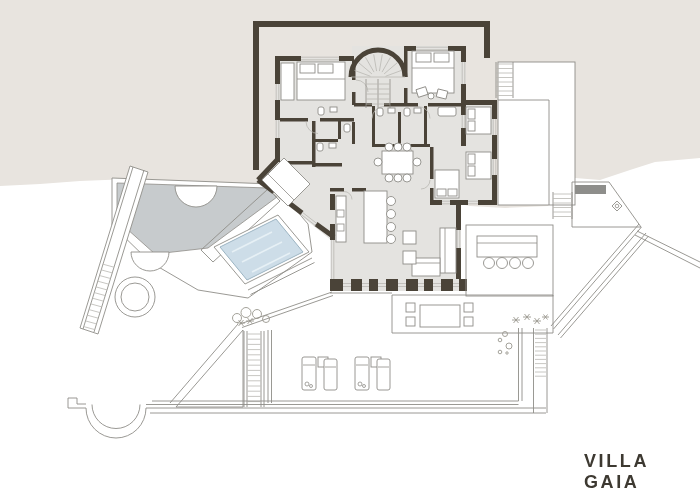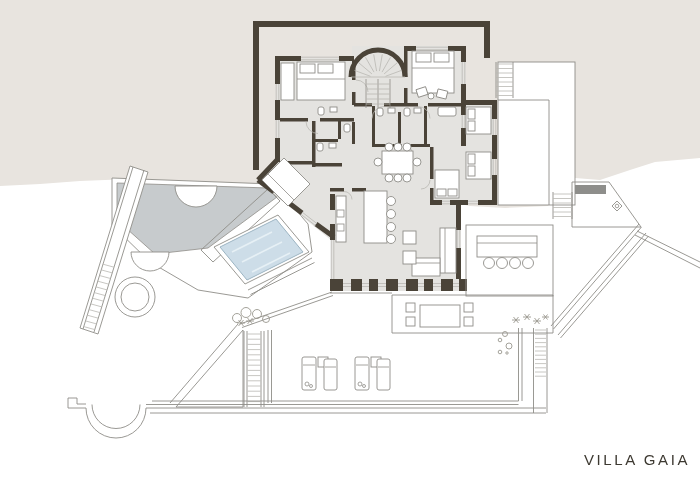--- a/index.html
+++ b/index.html
@@ -1,20 +1,20 @@
 <!DOCTYPE html>
 <html style="--paper: #ffffff; --terrain: #e8e4df; --floor: #e4e3e0; --wall: #4a4338; --outline: #8f8d88; --soft-line: #b9b7b2; --pool-water: #cddde8; --pool-edge: #9cb4c2; --pool-terrace: #c7cbcd; --deck: #ddd7c8; --deck-stripe: #b8af9a; --gravel: #d9d5cd; --gravel-dot: #a5a195; --bench: #8e8e8b; --plant: #9a978f; --text: #3d3931;"><head>
 <meta charset="utf-8">
 <style>
   html,body{margin:0;padding:0;background:#fff;}
   .stage{position:relative;width:700px;height:500px;background:var(--paper,#fff);overflow:hidden;
          font-family:"Liberation Sans", sans-serif;}
   .stage svg{position:absolute;left:0;top:0;}
-  .villa-title{position:absolute;left:584px;top:451px;font-size:15px;letter-spacing:2.6px;
-         color:var(--text,#3d3931);font-weight:400;}
+  .villa-title{position:absolute;left:584px;top:451px;font-size:18px;letter-spacing:2.6px;
+         color:var(--text,#3d3931);font-weight:700;}
   
   .t-fill{fill:var(--terrain,#e8e4df)}
   .floor{fill:var(--floor,#e4e3e0)}
   .wl{fill:var(--wall,#4a4338)}
   .wline{stroke:var(--wall,#4a4338);stroke-width:5;fill:none;stroke-linecap:butt}
   .o{stroke:var(--outline,#8f8d88);stroke-width:.9;fill:none}
   .ow{stroke:var(--outline,#8f8d88);stroke-width:.9;fill:#fff}
   .soft{stroke:var(--soft-line,#b9b7b2);stroke-width:.8;fill:none}
   .fur{fill:#fff;stroke:var(--outline,#8f8d88);stroke-width:.9}
   .furl{stroke:var(--outline,#8f8d88);stroke-width:.8;fill:none}

